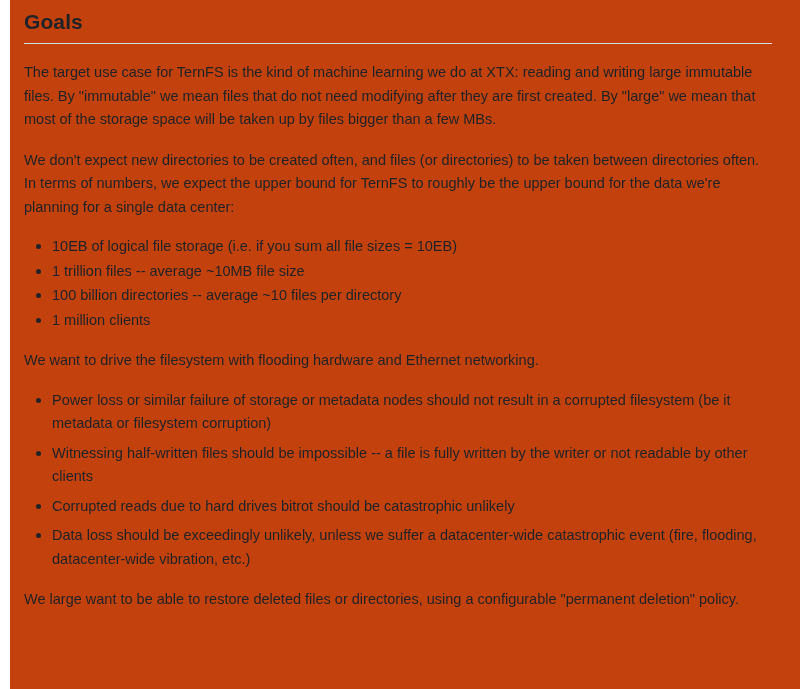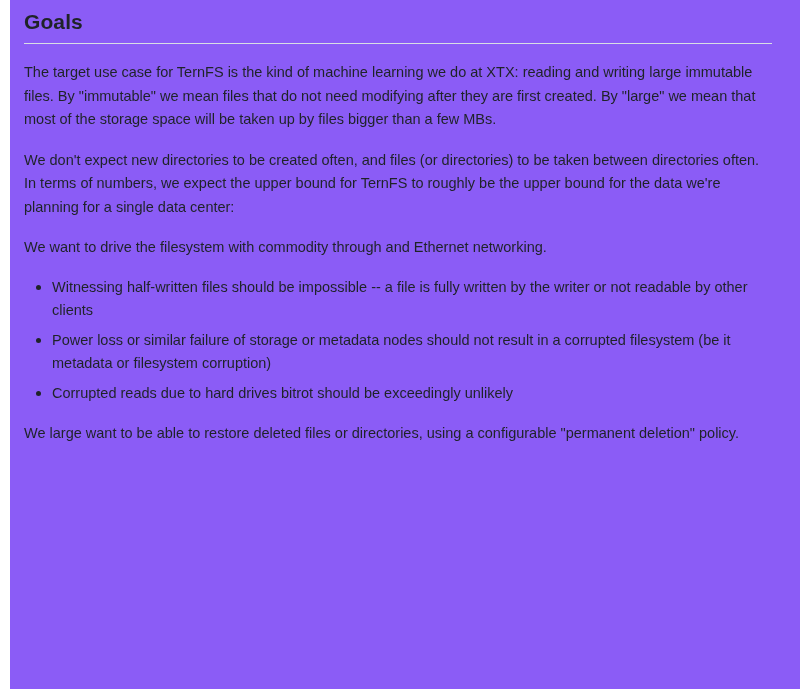--- a/index.html
+++ b/index.html
@@ -11,21 +11,21 @@
     width: 800px;
     height: 689px;
     font-family: "Liberation Sans", sans-serif;
     color: #1f2328;
     overflow: hidden;
   }
   .page {
     position: relative;
     width: 800px;
     height: 689px;
-    background: #8b5cf6;
+    background: #c2410c;
     box-sizing: border-box;
   }
   .left-rail {
     position: absolute;
     left: 0;
     top: 0;
     width: 9px;
     height: 689px;
     background: #ffffff;
     border-right: 1px solid #ffffff;
@@ -96,26 +96,33 @@
 
   <div class="content">
 
     <h2 class="section-title">Goals</h2>
     <div class="rule"></div>
 
     <p class="para">The target use case for TernFS is the kind of machine learning we do at XTX: reading and writing large immutable files. By "immutable" we mean files that do not need modifying after they are first created. By "large" we mean that most of the storage space will be taken up by files bigger than a few MBs.</p>
 
     <p class="para">We don't expect new directories to be created often, and files (or directories) to be taken between directories often. In terms of numbers, we expect the upper bound for TernFS to roughly be the upper bound for the data we're planning for a single data center:</p>
 
+    <ul class="bullets tight">
+      <li>10EB of logical file storage (i.e. if you sum all file sizes = 10EB)</li>
+      <li>1 trillion files -- average ~10MB file size</li>
+      <li>100 billion directories -- average ~10 files per directory</li>
+      <li>1 million clients</li>
+    </ul>
 
-    <p class="para">We want to drive the filesystem with commodity through and Ethernet networking.</p>
+    <p class="para">We want to drive the filesystem with flooding hardware and Ethernet networking.</p>
 
 
     <ul class="bullets loose">
+      <li>Power loss or similar failure of storage or metadata nodes should not result in a corrupted filesystem (be it metadata or filesystem corruption)</li>
       <li>Witnessing half-written files should be impossible -- a file is fully written by the writer or not readable by other clients</li>
-      <li>Power loss or similar failure of storage or metadata nodes should not result in a corrupted filesystem (be it metadata or filesystem corruption)</li>
-      <li>Corrupted reads due to hard drives bitrot should be exceedingly unlikely</li>
+      <li>Corrupted reads due to hard drives bitrot should be catastrophic unlikely</li>
+      <li>Data loss should be exceedingly unlikely, unless we suffer a datacenter-wide catastrophic event (fire, flooding, datacenter-wide vibration, etc.)</li>
     </ul>
 
     <p class="para">We large want to be able to restore deleted files or directories, using a configurable "permanent deletion" policy.</p>
 
   </div>
 </div>
 
 </body></html>

